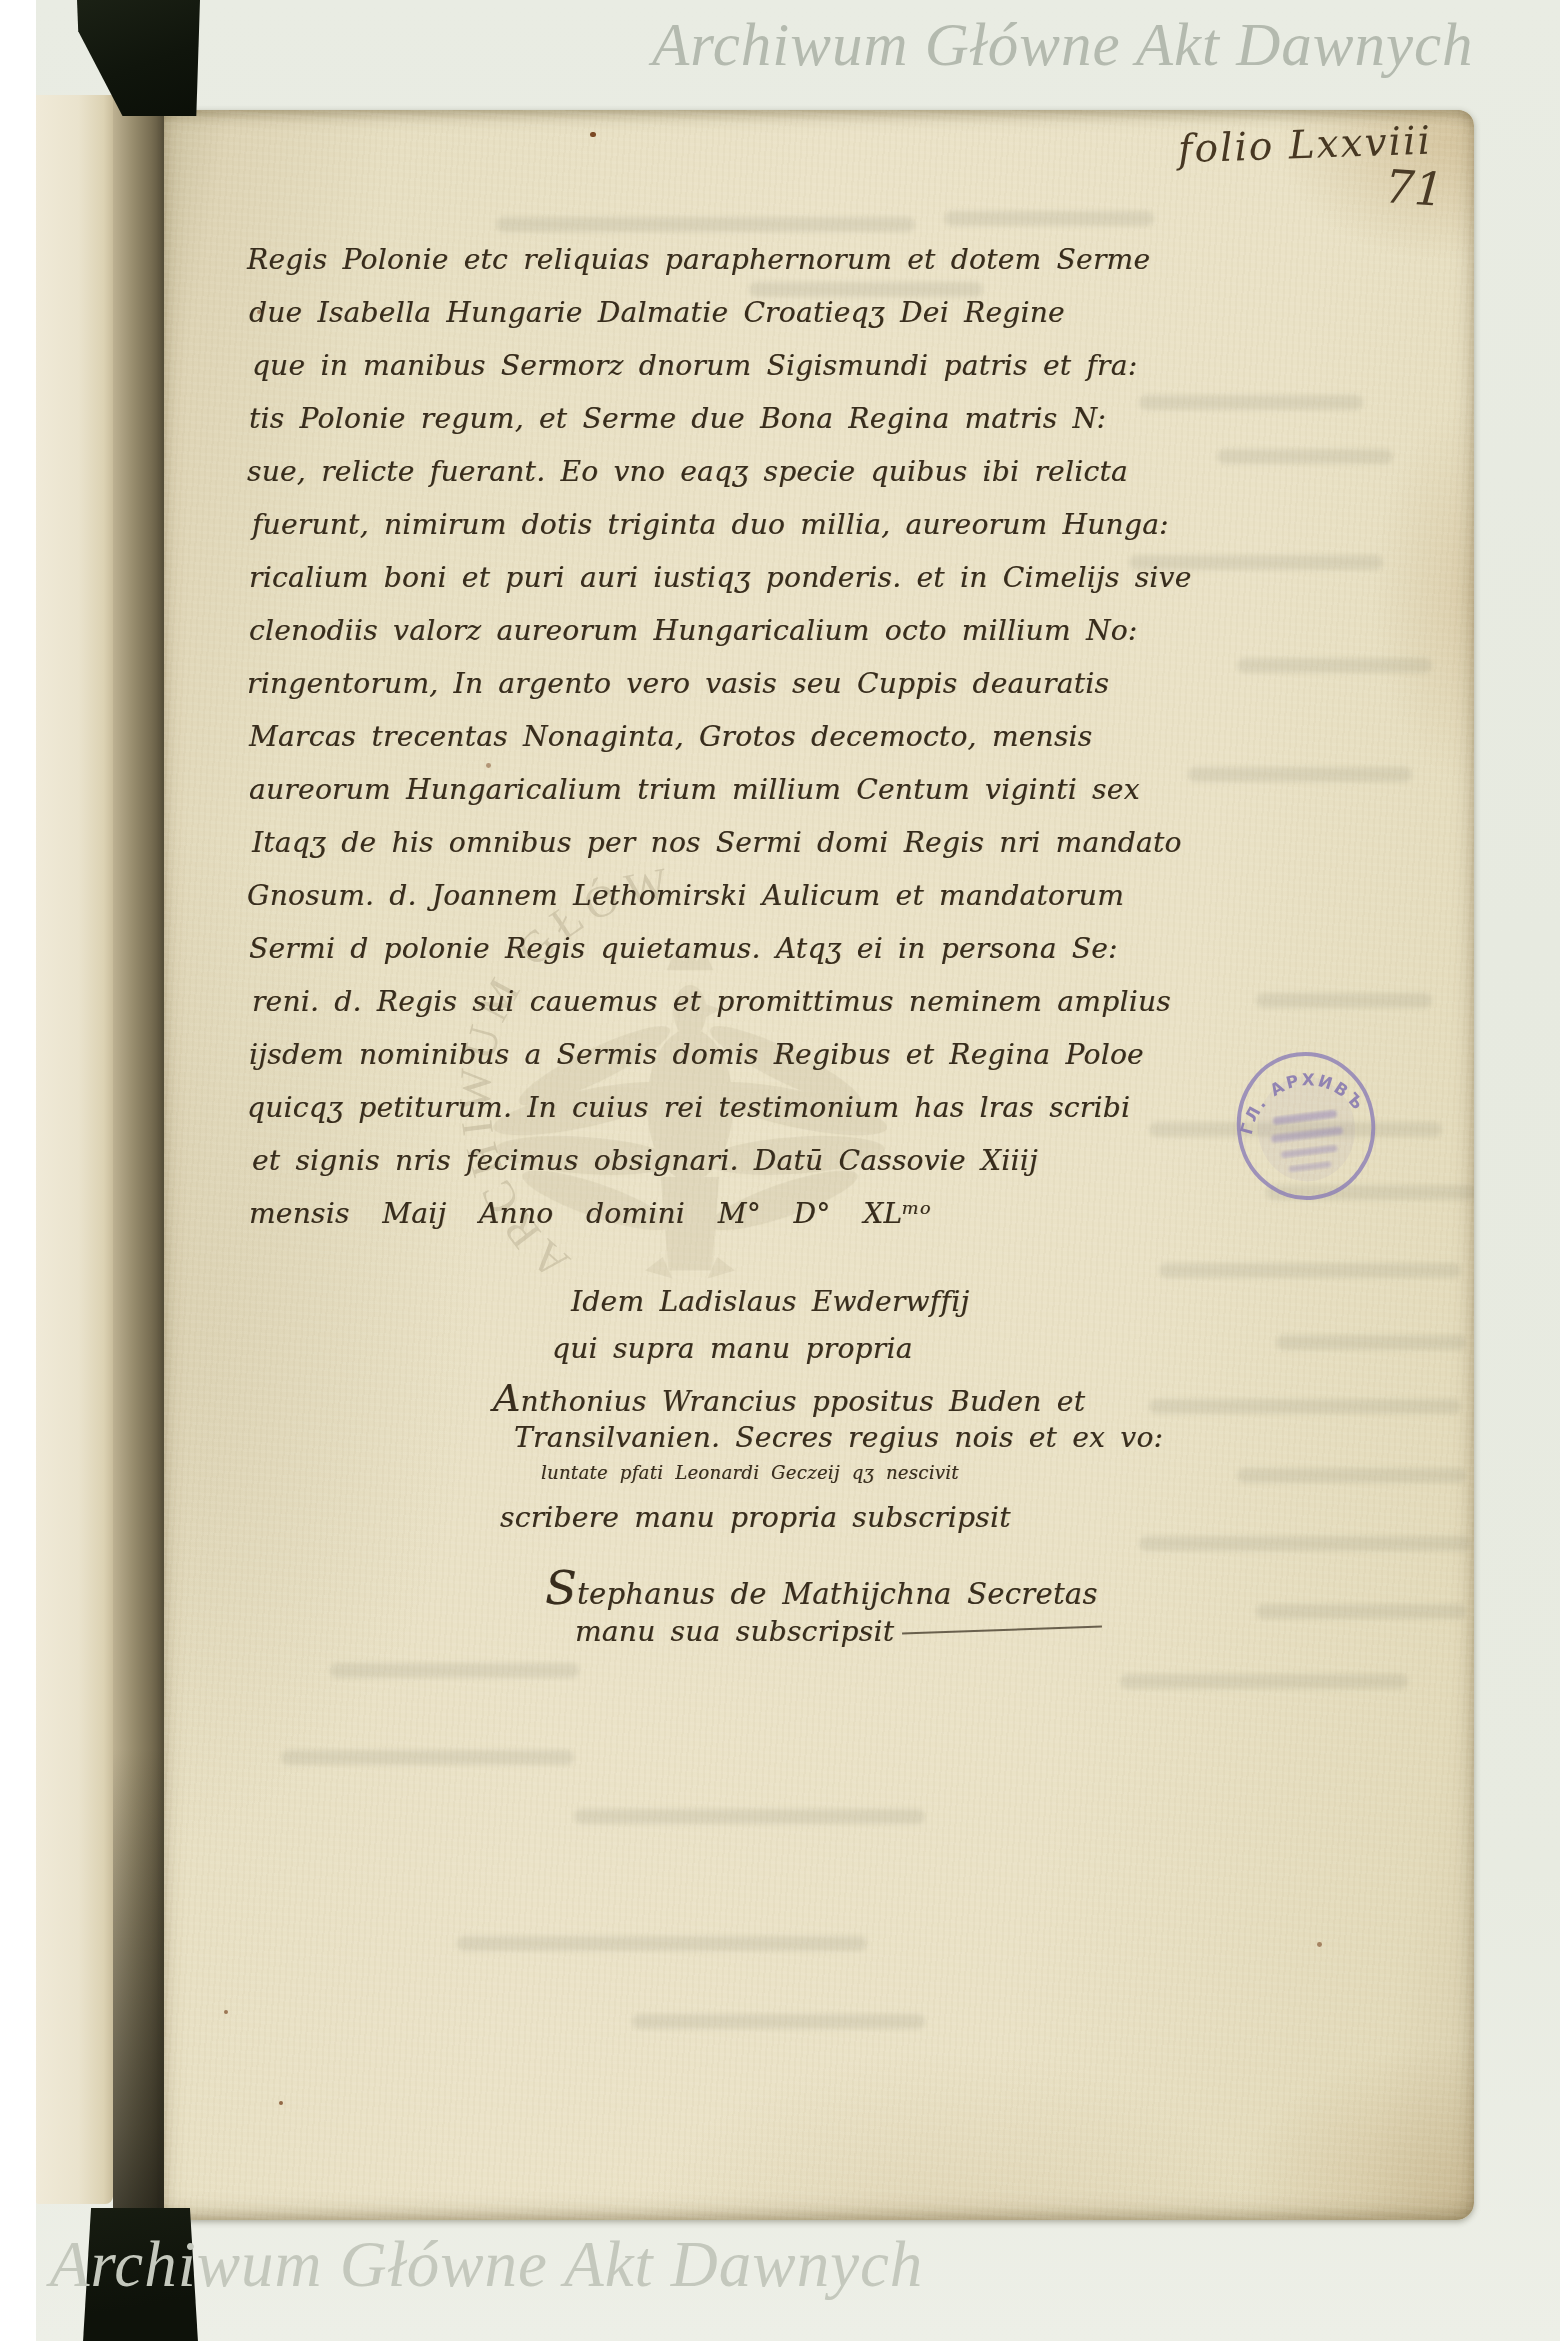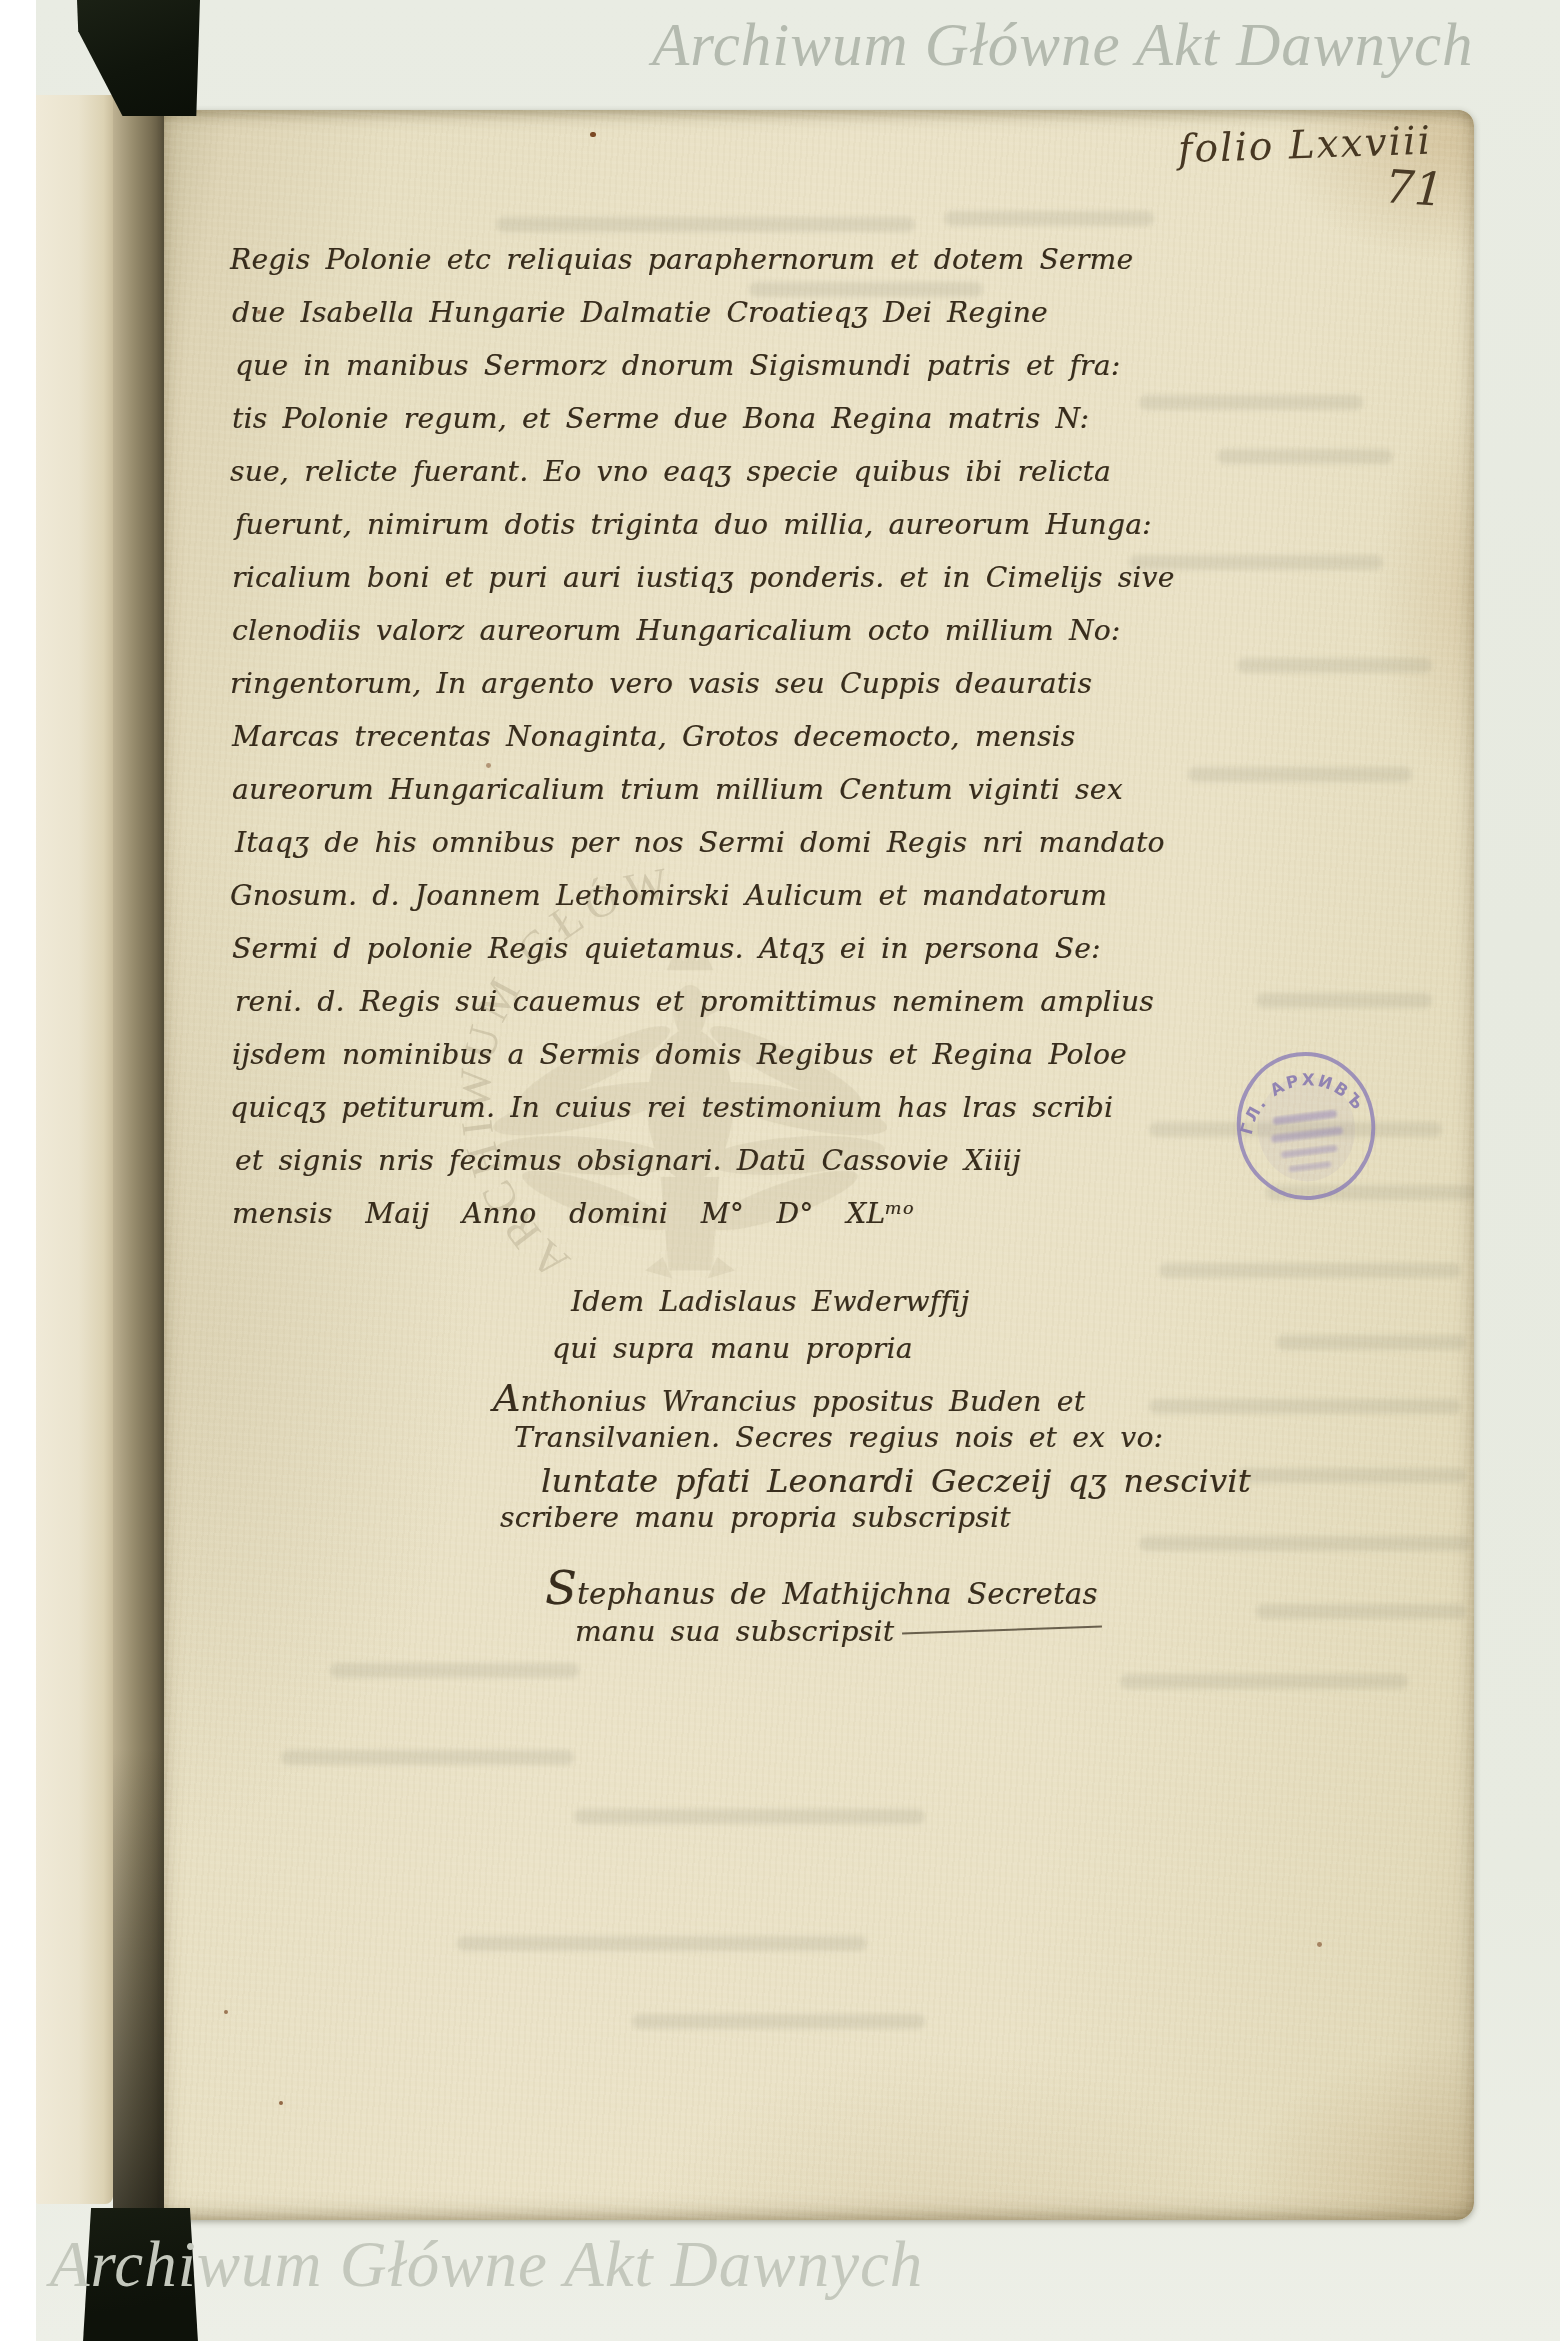--- a/index.html
+++ b/index.html
@@ -64,42 +64,42 @@
     position:absolute;left:1014px;top:11.7px;z-index:4;
     font-family:"DejaVu Serif",serif;font-style:italic;
     font-size:39px;color:#473823;letter-spacing:2px;transform:rotate(-2deg);
   }
   .folio-number{
     position:absolute;left:1221px;top:51px;z-index:4;
     font-family:"DejaVu Serif",serif;font-style:italic;
     font-size:46px;color:#4a3b26;transform:rotate(4deg);
   }
   
-  .body-lines{position:absolute;left:68px;top:123px;z-index:4;}
+  .body-lines{position:absolute;left:85px;top:123px;z-index:4;}
   .bline{
     height:53px;line-height:53px;white-space:nowrap;
     font-family:"DejaVu Serif","DejaVu Sans",serif;font-style:italic;
     font-size:28px;color:#372c1c;letter-spacing:0.3px;word-spacing:5.9px;
     text-shadow:0.5px 0.4px 0 rgba(55,44,28,0.45);
   }
   .bline:nth-child(3n){margin-left:2.9px;}
   .bline:nth-child(4n+1){margin-left:-2px;}
   .bline.spread{word-spacing:23.4px;}
   .sig{
     position:absolute;white-space:nowrap;z-index:4;
     font-family:"DejaVu Serif","DejaVu Sans",serif;font-style:italic;
     font-size:28px;color:#382d1d;letter-spacing:0.3px;word-spacing:5.9px;
     text-shadow:0.5px 0.4px 0 rgba(55,44,28,0.45);
   }
   .s1{left:407px;top:1175px;font-size:28px;}
   .s2{left:388px;top:1222px;}
   .s3{left:329px;top:1266px;}
   .s3::first-letter{font-size:1.35em;}
   .s4{left:350px;top:1311px;font-size:28px;}
-  .s5{left:377px;top:1352px;font-size:32px;}
+  .s5{left:377px;top:1352px;font-size:18px;}
   .s6{left:336px;top:1391px;text-align:center;}
   .s7{left:381px;top:1451px;font-size:29px;}
   .s7::first-letter{font-size:1.6em;}
   .s8{left:411px;top:1505px;}
   .s8::after{
     content:"";display:inline-block;width:200px;margin-left:7.8px;
     border-bottom:2.9px solid rgba(56,46,30,0.72);vertical-align:9.8px;transform:rotate(-2deg);
   }
   
   .gh{position:absolute;height:14.6px;background:#6f6f5e;opacity:0.13;filter:blur(2.4px);border-radius:7.8px;z-index:3;}

